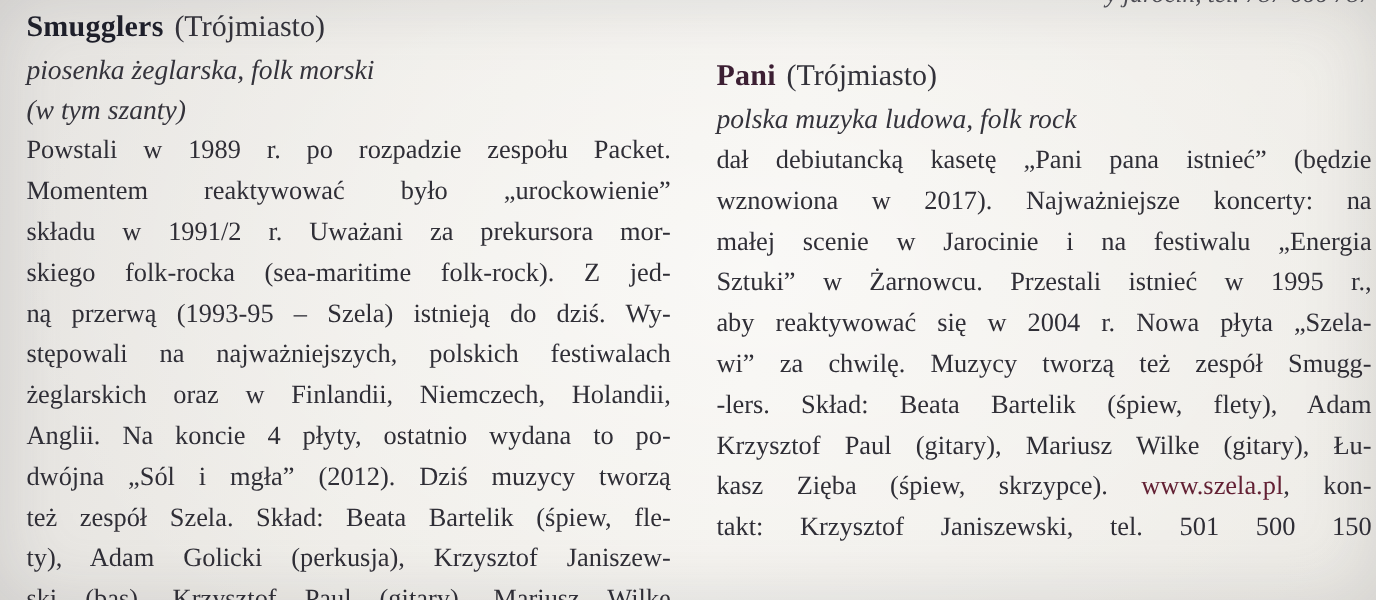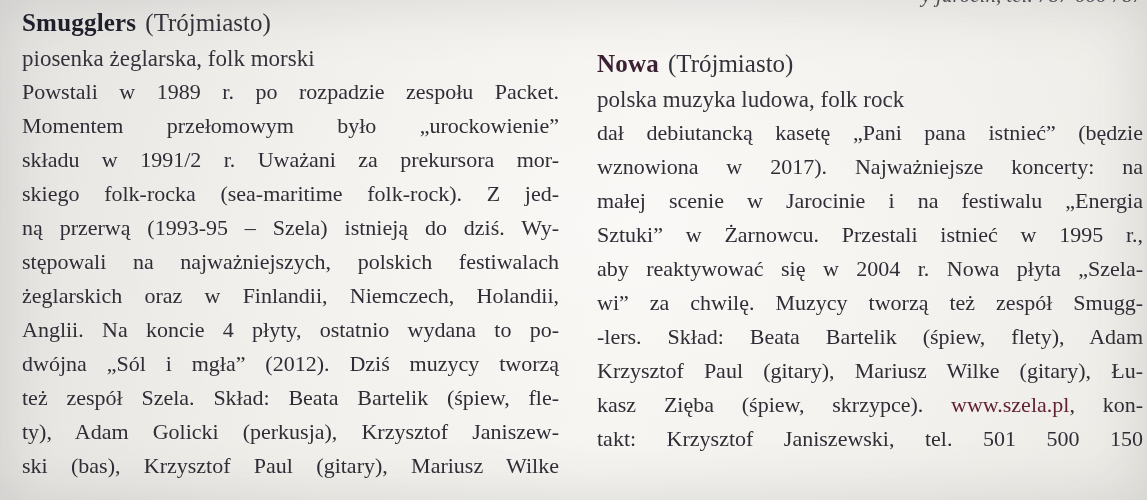--- a/index.html
+++ b/index.html
@@ -54,20 +54,21 @@
     font-weight: bold;
     margin-right: 9px;
     letter-spacing: 0.2px;
     text-align: center;
   }
   .col-left  .ename { color: #1e1f2a; }
   .col-right .ename { color: #3c1f33; }
   .eloc { color: #33323a; }
 
   .genre {
+    font-style: italic;
     font-size: 23px;
     line-height: 33px;
     color: #34333b;
     white-space: nowrap;
   }
 
   .jline {
     font-size: 22px;
     line-height: 34px;
     text-align: justify;
@@ -83,43 +84,44 @@
 <body>
 
 <div class="page">
 
   <div class="col col-left">
     <div class="pad-left-top"></div>
     <div class="entry-heading">
       <span class="ename">Smugglers</span><span class="eloc">(Trójmiasto)</span>
     </div>
     <div class="genre">piosenka żeglarska, folk morski</div>
+    <div class="genre">(w tym szanty)</div>
     <div class="body">
       <div class="jline">Powstali w 1989 r. po rozpadzie zespołu Packet.</div>
-      <div class="jline">Momentem przełomowym było „urockowienie”</div>
+      <div class="jline">Momentem reaktywować było „urockowienie”</div>
       <div class="jline">składu w 1991/2 r. Uważani za prekursora mor-</div>
       <div class="jline">skiego folk-rocka (sea-maritime folk-rock). Z jed-</div>
       <div class="jline">ną przerwą (1993-95 – Szela) istnieją do dziś. Wy-</div>
       <div class="jline">stępowali na najważniejszych, polskich festiwalach</div>
       <div class="jline">żeglarskich oraz w Finlandii, Niemczech, Holandii,</div>
       <div class="jline">Anglii. Na koncie 4 płyty, ostatnio wydana to po-</div>
       <div class="jline">dwójna „Sól i mgła” (2012). Dziś muzycy tworzą</div>
       <div class="jline">też zespół Szela. Skład: Beata Bartelik (śpiew, fle-</div>
       <div class="jline">ty), Adam Golicki (perkusja), Krzysztof Janiszew-</div>
       <div class="jline">ski (bas), Krzysztof Paul (gitary), Mariusz Wilke</div>
     </div>
   </div>
 
   <div class="col col-right">
     <div class="cut-top">
       <div class="fragment">y jarocin, tel. 787 666 787</div>
     </div>
     <div class="pad-right-heading"></div>
     <div class="entry-heading">
-      <span class="ename">Nowa</span><span class="eloc">(Trójmiasto)</span>
+      <span class="ename">Pani</span><span class="eloc">(Trójmiasto)</span>
     </div>
     <div class="genre">polska muzyka ludowa, folk rock</div>
     <div class="body">
       <div class="jline">dał debiutancką kasetę „Pani pana istnieć” (będzie</div>
       <div class="jline">wznowiona w 2017). Najważniejsze koncerty: na</div>
       <div class="jline">małej scenie w Jarocinie i na festiwalu „Energia</div>
       <div class="jline">Sztuki” w Żarnowcu. Przestali istnieć w 1995 r.,</div>
       <div class="jline">aby reaktywować się w 2004 r. Nowa płyta „Szela-</div>
       <div class="jline">wi” za chwilę. Muzycy tworzą też zespół Smugg-</div>
       <div class="jline">-lers. Skład: Beata Bartelik (śpiew, flety), Adam</div>

